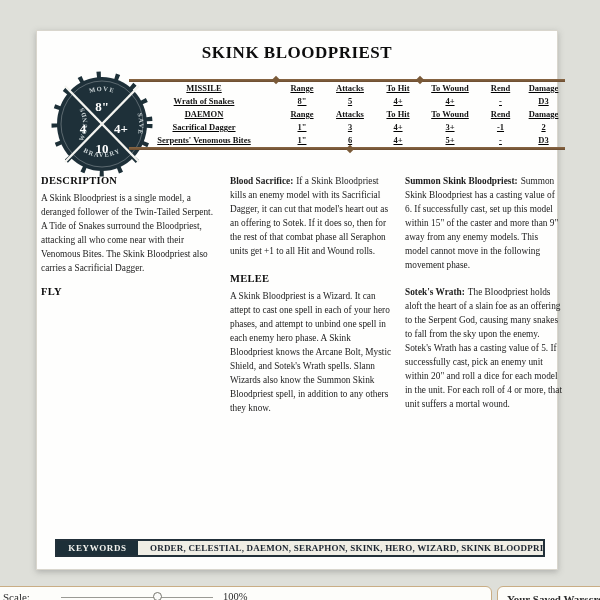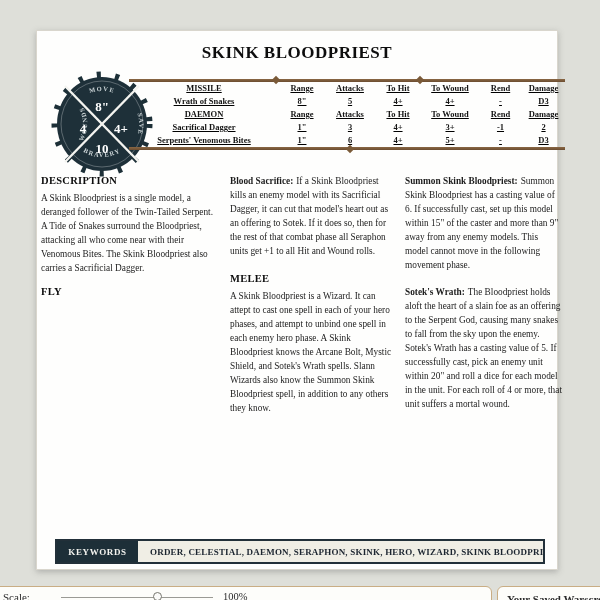--- a/index.html
+++ b/index.html
@@ -39,21 +39,21 @@
   .cols {
     position:absolute; left:4px; top:143px; width:514px;
     display:grid; grid-template-columns:180px 166px 158px; column-gap:9px;
   }
   .col { font-size:9.3px; line-height:14px; color:#1c1c1c; }
   .col h3 { font-size:10.5px; letter-spacing:.3px; color:#0d0d0d; margin-bottom:3px; }
   .col p { margin-bottom:10px; text-align:left; }
   .col b { margin-right:3px; }
   
   .keywords {
-    position:absolute; left:18px; right:12px; top:508px; height:25px;
+    position:absolute; left:18px; right:12px; top:508px; height:18px;
     border:2px solid #223039; background:#f0eee5; display:flex; align-items:stretch;
   }
   .kw-label {
     width:81px; background:#1d2f38; color:#f2f2ee; display:flex; align-items:center; justify-content:center;
     font-size:9px; font-weight:bold; letter-spacing:.6px; flex:none;
   }
   .kw-list {
     display:flex; align-items:center; padding-left:12px;
     font-size:9px; font-weight:bold; color:#1c2530; letter-spacing:.2px; white-space:nowrap; overflow:hidden;
   }

